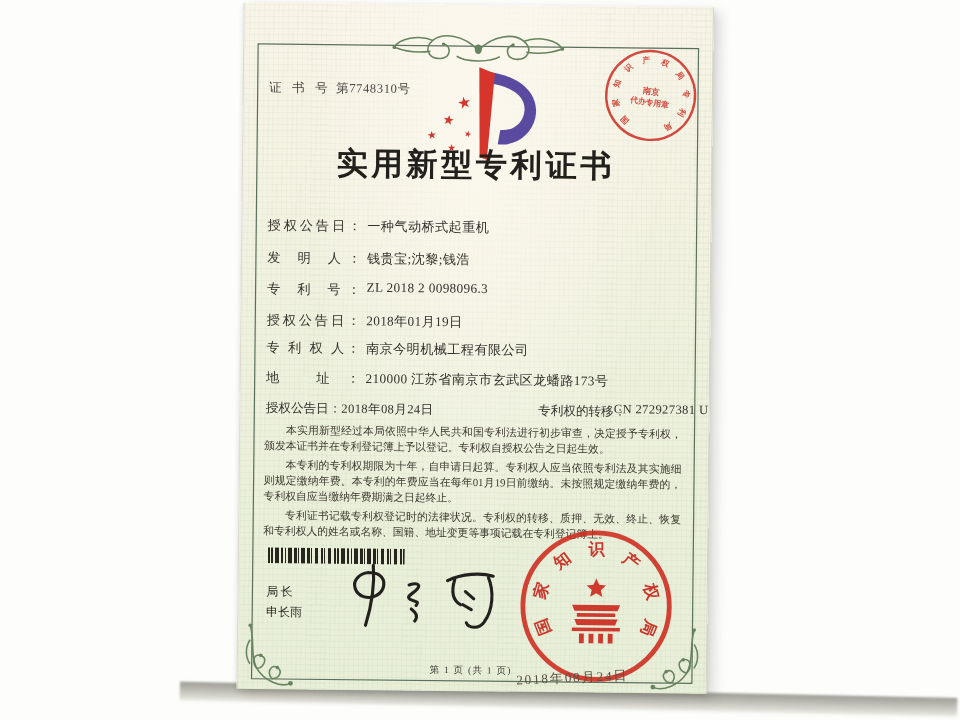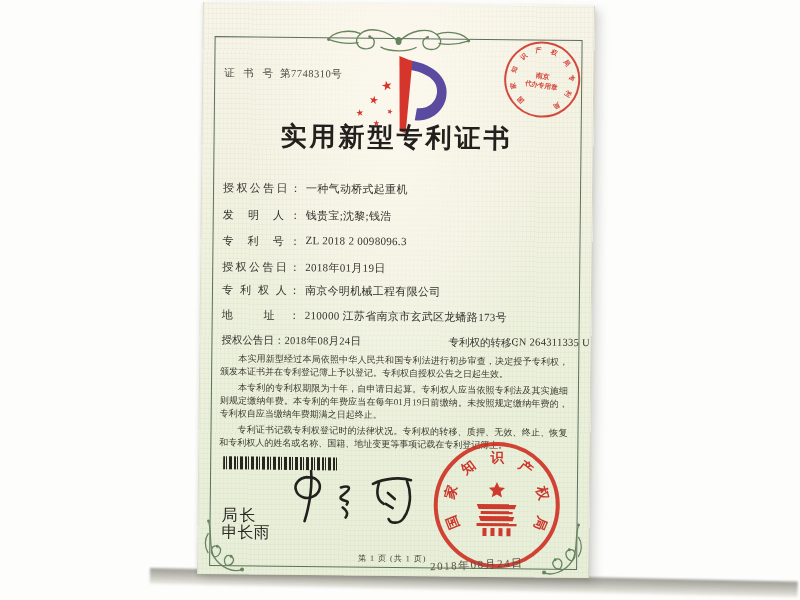--- a/index.html
+++ b/index.html
@@ -66,21 +66,21 @@
     font-size:9px;line-height:13px;color:#3c392f;text-align:justify;
   }
   .paras p{margin:0 0 3px 0;text-indent:2em;}
 
   .barcode{
     position:absolute;left:24px;top:454px;width:114px;height:13px;
     background:
       repeating-linear-gradient(90deg,#26261f 0 2px,rgba(0,0,0,0) 2px 3px,#26261f 3px 4px,rgba(0,0,0,0) 4px 6px,#26261f 6px 9px,rgba(0,0,0,0) 9px 11px);
   }
 
-  .signer{position:absolute;left:23px;top:483px;font-size:16px;color:#2c2a25;line-height:17px;margin-top:21px;}
+  .signer{position:absolute;left:23px;top:483px;font-size:10px;color:#2c2a25;line-height:17px;}
   .signer .t{letter-spacing:2px;}
   .signature{position:absolute;left:86px;top:464px;width:160px;height:64px;}
 
   .seal{
     position:absolute;left:235px;top:437px;width:126px;height:126px;z-index:3;
   }
   .seal .ringbox{position:absolute;inset:0;border:4px solid rgba(205,42,30,.88);border-radius:50%;}
   .seal .ring{position:absolute;inset:0;font-size:13.5px;font-weight:700;color:rgba(200,38,27,.92);}
   .emblem{position:absolute;left:50%;top:53%;transform:translate(-50%,-50%);}
 
@@ -209,21 +209,21 @@
     </div>
     <div class="frow" style="top:280px">
       <span class="flabel">专 利 权 人：</span><span class="fvalue">南京今明机械工程有限公司</span>
     </div>
     <div class="frow" style="top:305px">
       <span class="flabel">地 址：</span><span class="fvalue">210000 江苏省南京市玄武区龙蟠路173号</span>
     </div>
     <div class="frow r7" style="top:331px">
       <span class="flabel">授权公告日：</span><span class="fvalue">2018年08月24日</span>
       <span class="fcol2">
-        <span class="flabel">专利权的转移：</span><span class="fvalue">CN 264311335 U</span>
+        <span class="flabel">专利权的转移：</span><span class="fvalue">CN 272927381 U</span>
       </span>
     </div>
 
     <div class="paras">
       <p>本实用新型经过本局依照中华人民共和国专利法进行初步审查，决定授予专利权，颁发本证书并在专利登记簿上予以登记。专利权自授权公告之日起生效。</p>
       <p>本专利的专利权期限为十年，自申请日起算。专利权人应当依照专利法及其实施细则规定缴纳年费。本专利的年费应当在每年01月19日前缴纳。未按照规定缴纳年费的，专利权自应当缴纳年费期满之日起终止。</p>
       <p>专利证书记载专利权登记时的法律状况。专利权的转移、质押、无效、终止、恢复和专利权人的姓名或名称、国籍、地址变更等事项记载在专利登记簿上。</p>
     </div>
 
     <div class="barcode"></div>

